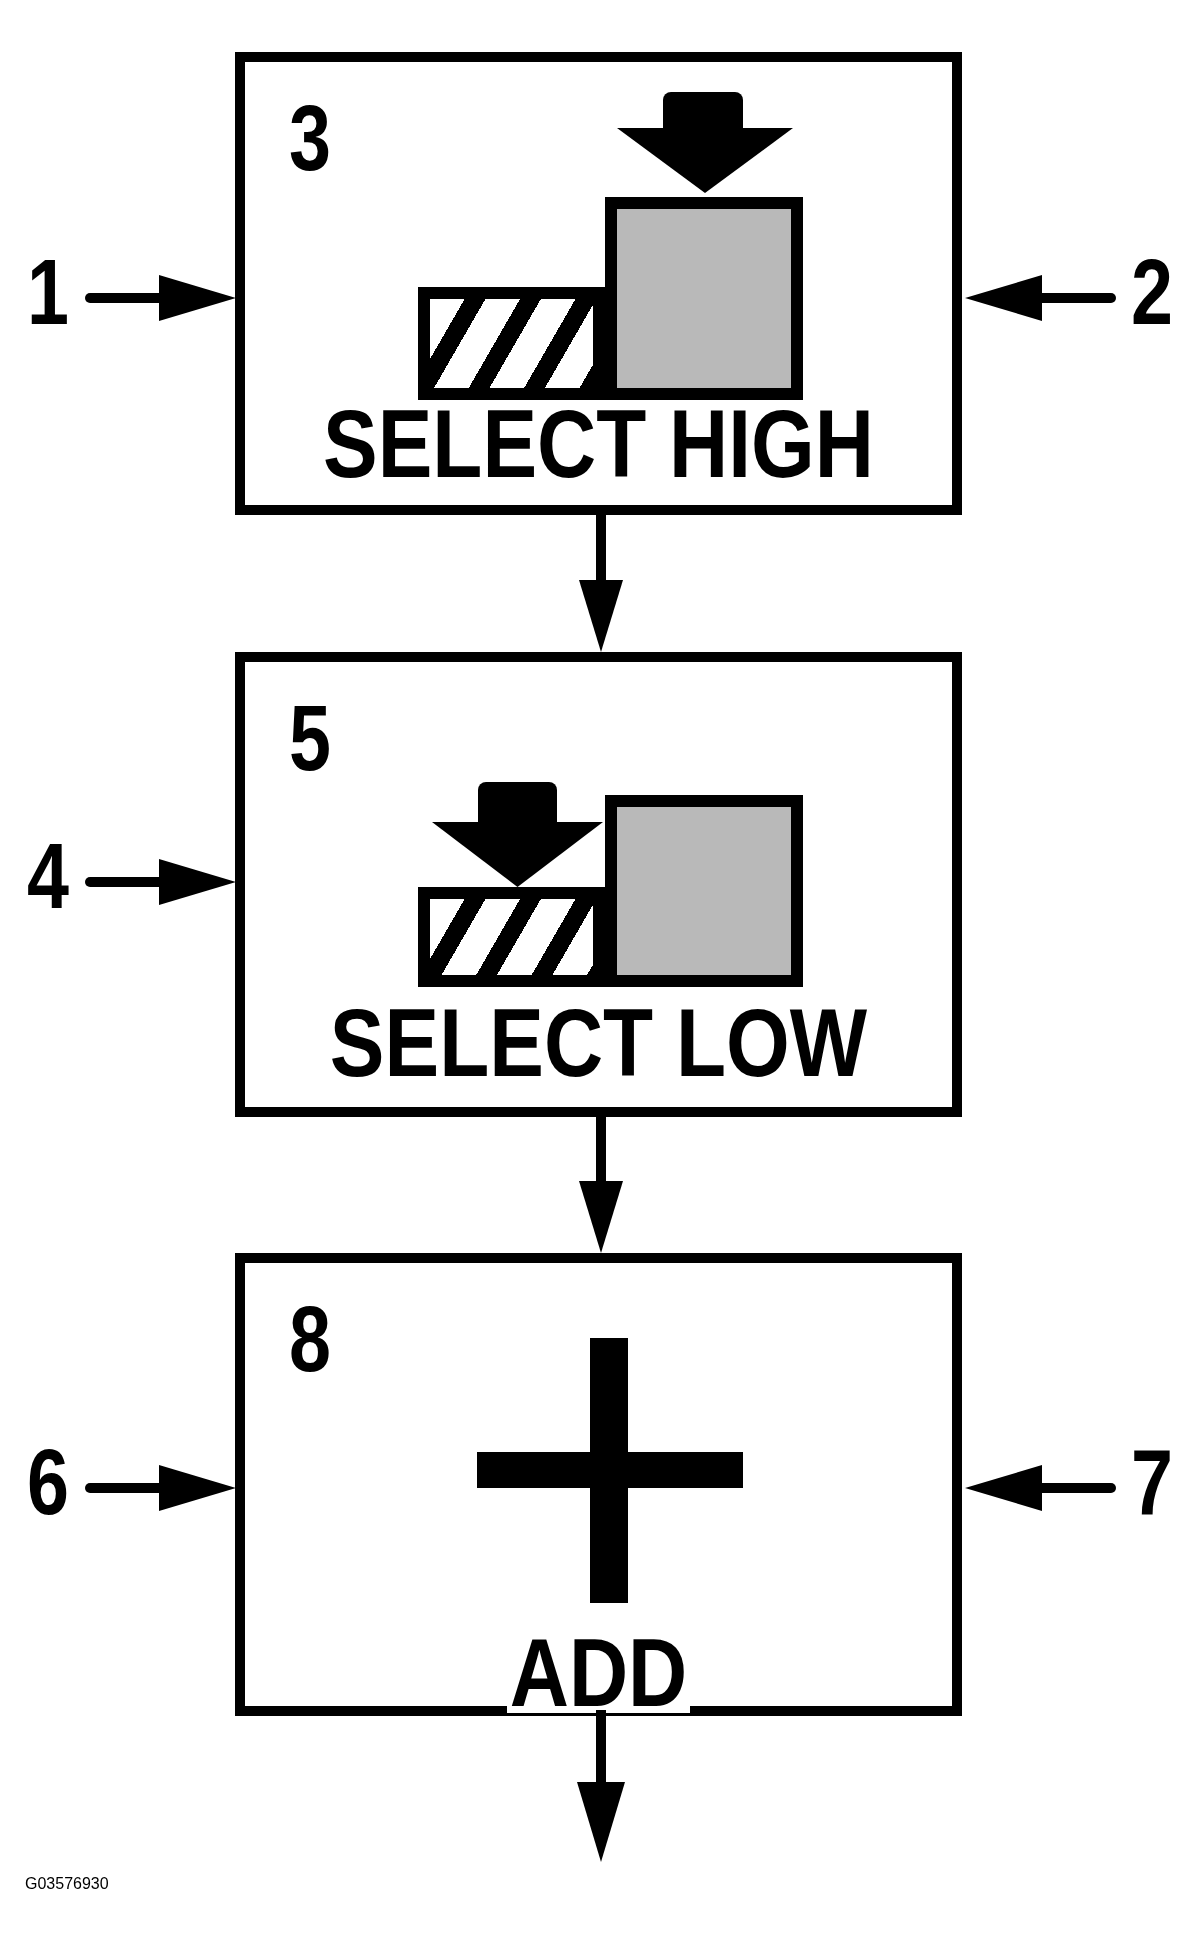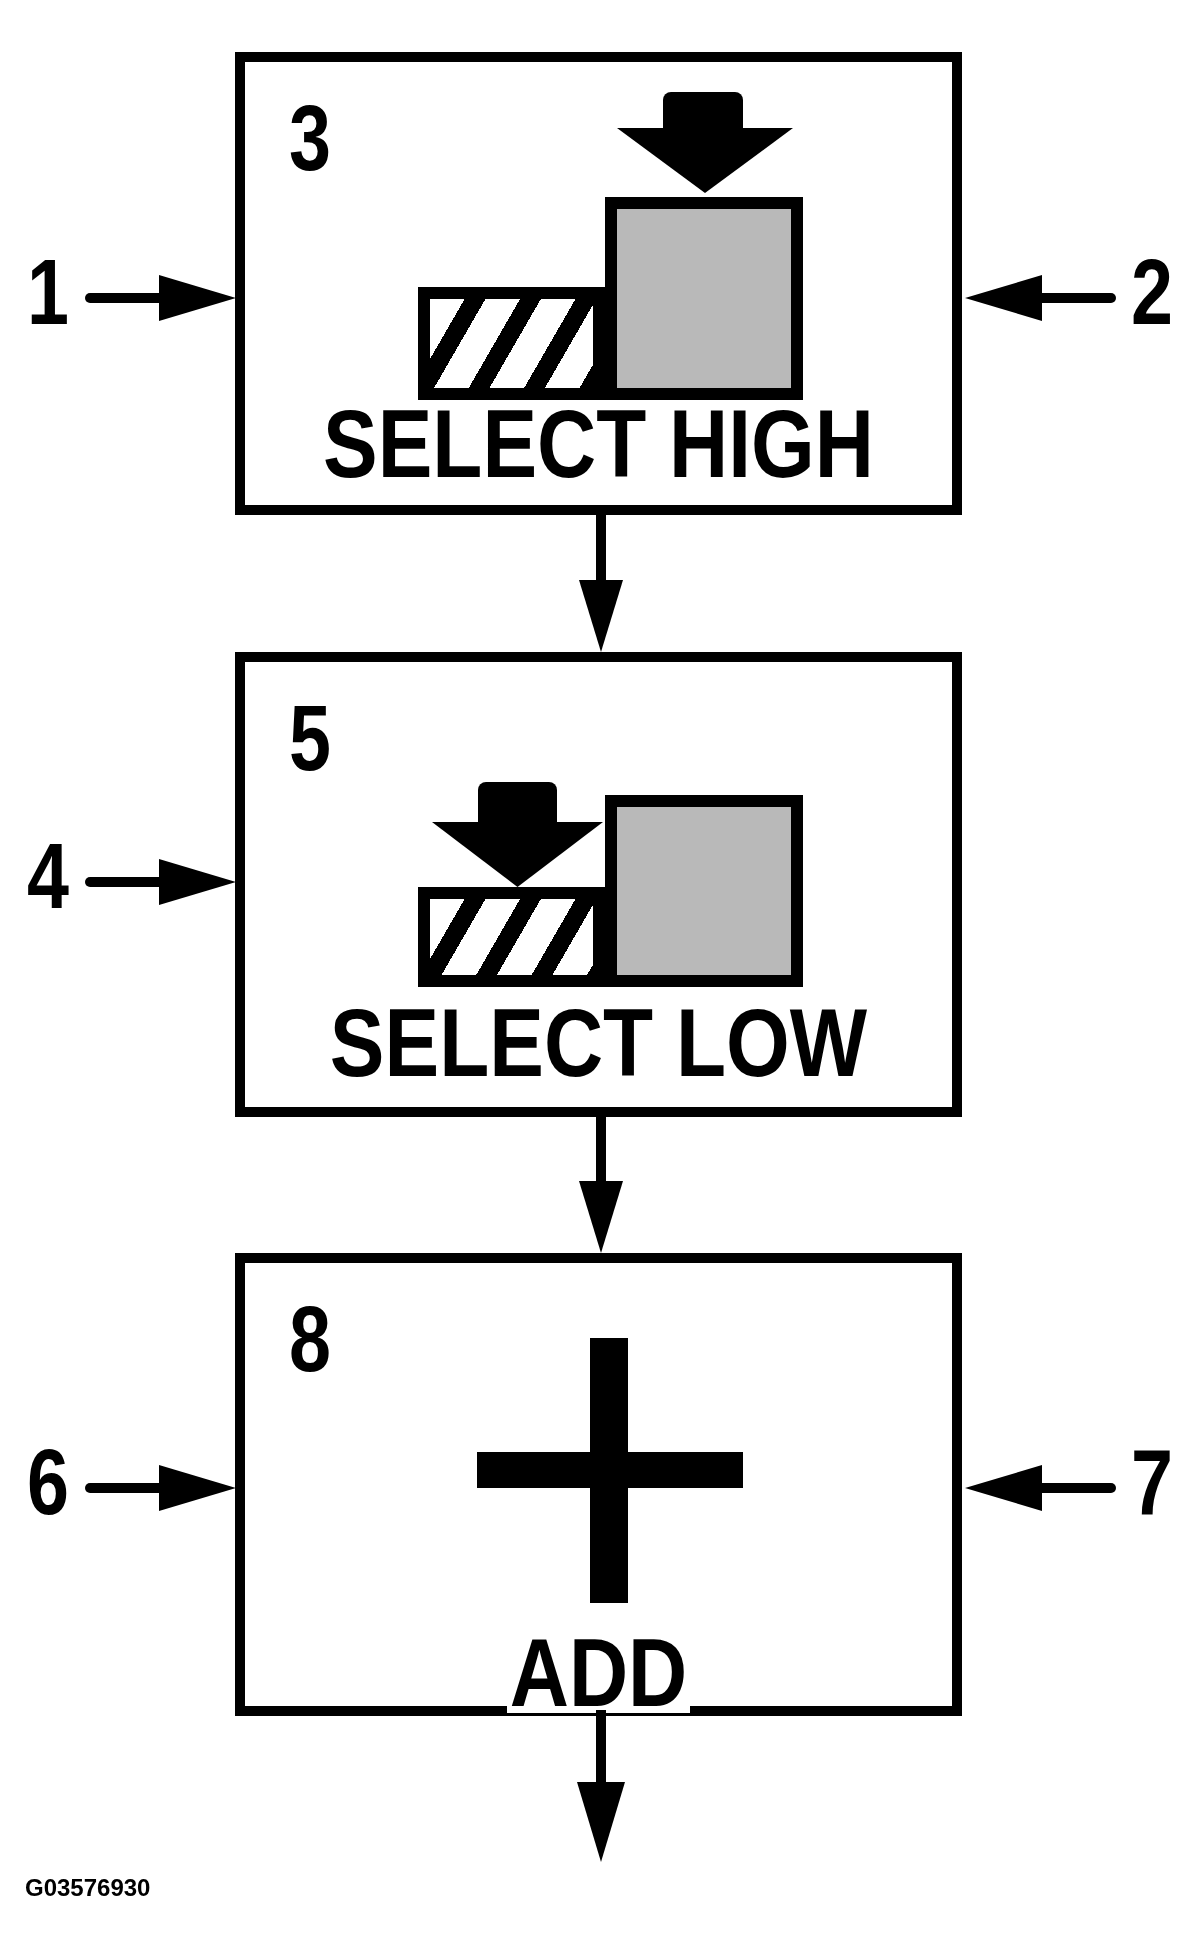--- a/index.html
+++ b/index.html
@@ -119,22 +119,22 @@
     background: #000000;
   }
 
   .gap-patch {
     position: absolute;
     background: #ffffff;
   }
 
   .figcode {
     position: absolute;
-    font-size: 24px;
-    font-weight: bold;
+    font-size: 16px;
+    font-weight: normal;
     line-height: 1;
   }
 </style>
 </head>
 <body>
 
 <div id="canvas">
 
   <div class="co-num abs" style="left:8px; top:246px;">1</div>
   <div class="co-shaft cap-l" style="left:85px; top:293px; width:82px;"></div>

